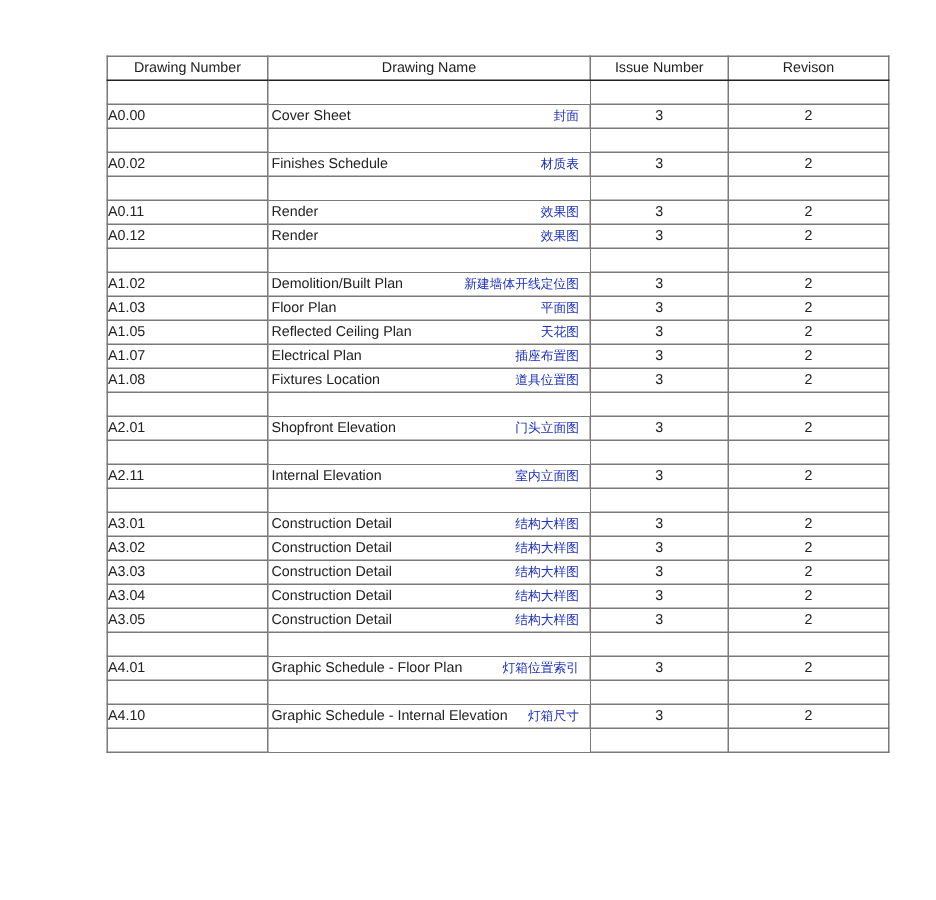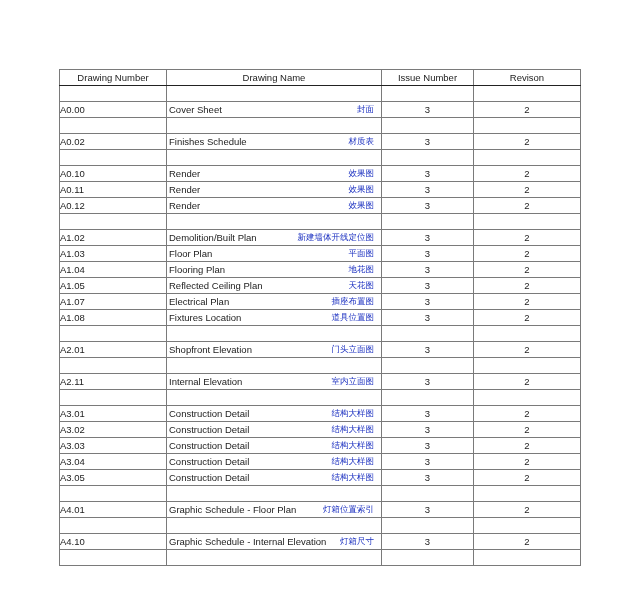--- a/index.html
+++ b/index.html
@@ -1,18 +1,18 @@
 <!DOCTYPE html>
 <html><head>
 <meta charset="utf-8">
 <style>
   html, body { margin: 0; padding: 0; background: #ffffff; }
   body { width: 624px; height: 600px; position: relative; overflow: hidden;
          font-family: "Liberation Sans", "DejaVu Sans", sans-serif; }
-  .sheet { position: absolute; left: 59px; top: 37px; width: 521px; margin-top: 32px; }
+  .sheet { position: absolute; left: 71px; top: 37px; width: 521px; }
   table { border-collapse: collapse; width: 521px; table-layout: fixed; }
   col.c1 { width: 107px; }
   col.c2 { width: 215px; }
   col.c3 { width: 92px; }
   col.c4 { width: 107px; }
   th, td { border: 1px solid #7a7a7a; padding: 0; height: 15px; line-height: 15px;
            font-size: 9.5px; color: #222; white-space: nowrap; overflow: hidden; }
   th { font-weight: normal; text-align: center; height: 15px; border-bottom: 1.6px solid #222; }
   td.num { }
   td.name { padding-left: 2px; position: relative; }
@@ -64,26 +64,20 @@
           <td class="val">3</td>
           <td class="val">2</td>
         </tr>
         <tr class="blank">
           <td class="num"></td>
           <td class="name"><span></span><span class="cn"></span></td>
           <td class="val"></td>
           <td class="val"></td>
         </tr>
         <tr>
-          <td class="num">A0.10</td>
-          <td class="name"><span>Render</span><span class="cn">效果图</span></td>
-          <td class="val">3</td>
-          <td class="val">2</td>
-        </tr>
-        <tr>
           <td class="num">A0.11</td>
           <td class="name"><span>Render</span><span class="cn">效果图</span></td>
           <td class="val">3</td>
           <td class="val">2</td>
         </tr>
         <tr>
           <td class="num">A0.12</td>
           <td class="name"><span>Render</span><span class="cn">效果图</span></td>
           <td class="val">3</td>
           <td class="val">2</td>
@@ -96,26 +90,20 @@
         </tr>
         <tr>
           <td class="num">A1.02</td>
           <td class="name"><span>Demolition/Built Plan</span><span class="cn">新建墙体开线定位图</span></td>
           <td class="val">3</td>
           <td class="val">2</td>
         </tr>
         <tr>
           <td class="num">A1.03</td>
           <td class="name"><span>Floor Plan</span><span class="cn">平面图</span></td>
-          <td class="val">3</td>
-          <td class="val">2</td>
-        </tr>
-        <tr>
-          <td class="num">A1.04</td>
-          <td class="name"><span>Flooring Plan</span><span class="cn">地花图</span></td>
           <td class="val">3</td>
           <td class="val">2</td>
         </tr>
         <tr>
           <td class="num">A1.05</td>
           <td class="name"><span>Reflected Ceiling Plan</span><span class="cn">天花图</span></td>
           <td class="val">3</td>
           <td class="val">2</td>
         </tr>
         <tr>

